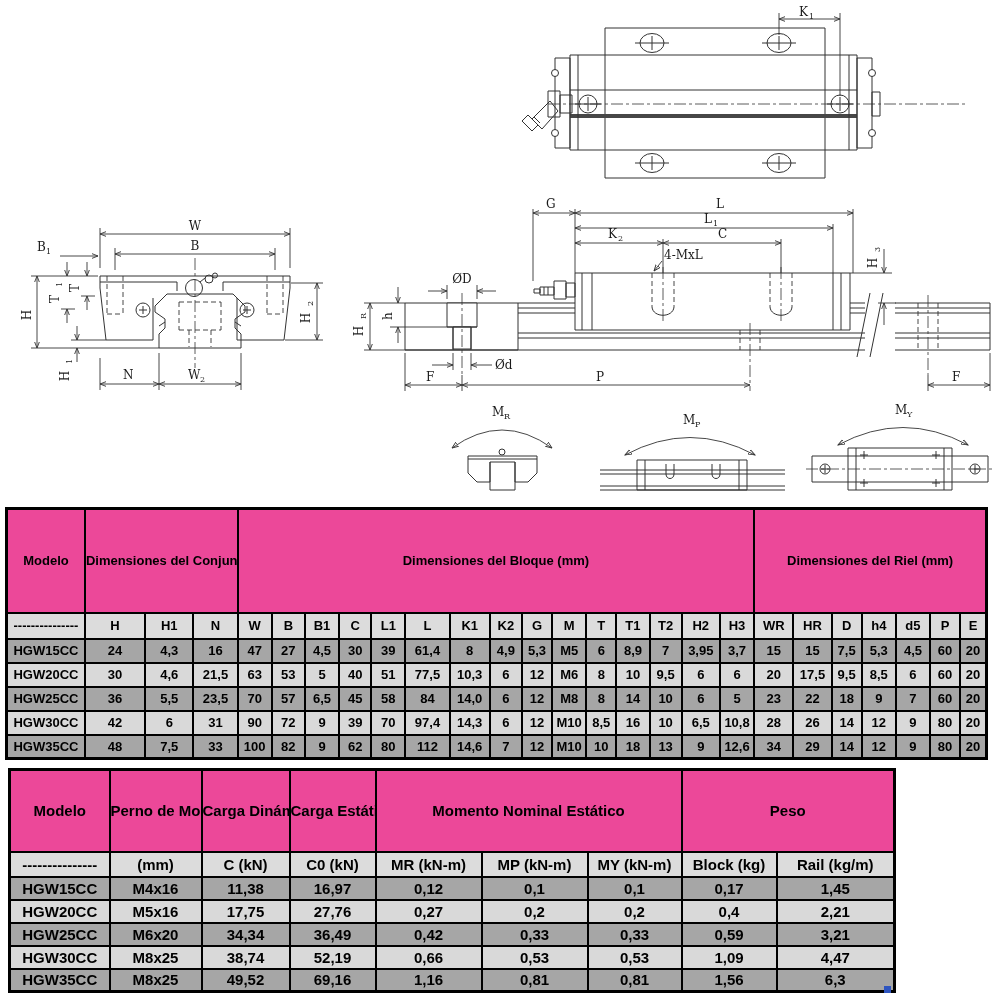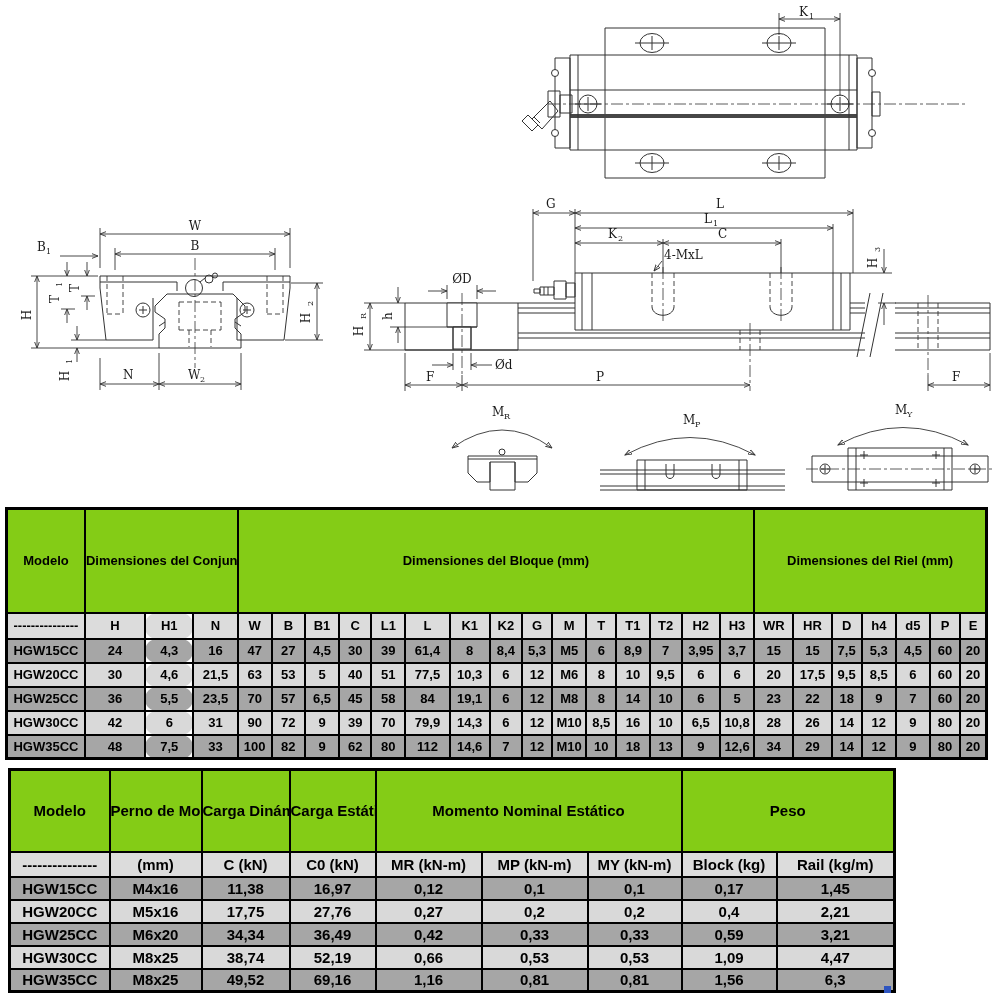--- a/index.html
+++ b/index.html
@@ -16,28 +16,28 @@
   svg .solid{fill:#474747;stroke:none;}
   svg .wh{fill:#ffffff;}
   svg text{font-family:"DejaVu Serif",serif;font-size:12px;fill:#1a1a1a;stroke:none;font-weight:normal;}
   svg text.sub{font-size:8px;}
   svg text.mid{text-anchor:middle;}
   
   .spec-table{border-collapse:collapse;table-layout:fixed;font-weight:bold;color:#000;
               border:3px solid #000;position:absolute;}
   .spec-table td{border:2px solid #000;text-align:center;vertical-align:middle;
                  overflow:hidden;padding:0;white-space:nowrap;}
-  .gh{background:#84cc16;white-space:pre-line;line-height:1.18;margin-left:21px;}
+  .gh{background:#ec4899;white-space:pre-line;line-height:1.18;margin-left:21px;}
   .sh{background:#dcdcdc;}
   .drow td{background:#a6a6a6;}
   .lrow td{background:#d9d9d9;}
   .model,.dashcell{text-align:left;padding-left:3px;}
   .ghleft{text-align:left;padding-left:3px;}
   .sepl{border-left-width:3px;}
-  .nor{border-right-style:hidden;border-radius:12px;}
+  .nor{border-right-style:hidden;}
   #t1{left:5px;top:507px;width:983px;font-size:13px;}
   #t2{left:8px;top:768px;width:885px;font-size:15px;}
   .sel-handle{position:absolute;left:884px;top:986px;width:7px;height:7px;background:#2e55c0;}
 </style>
 </head>
 <body>
 
 <div class="page">
 
   <svg width="0" height="0" style="position:absolute">
@@ -461,21 +461,21 @@
           <td class=" sepl">24</td>
           <td class=" nor">4,3</td>
           <td class="">16</td>
           <td class=" sepl">47</td>
           <td class="">27</td>
           <td class="">4,5</td>
           <td class="">30</td>
           <td class="">39</td>
           <td class="">61,4</td>
           <td class="">8</td>
-          <td class="">8,4</td>
+          <td class="">4,9</td>
           <td class="">5,3</td>
           <td class="">M5</td>
           <td class="">6</td>
           <td class="">8,9</td>
           <td class="">7</td>
           <td class="">3,95</td>
           <td class="">3,7</td>
           <td class=" sepl">15</td>
           <td class="">15</td>
           <td class="">7,5</td>
@@ -516,21 +516,21 @@
           <td class="model">HGW25CC</td>
           <td class=" sepl">36</td>
           <td class=" nor">5,5</td>
           <td class="">23,5</td>
           <td class=" sepl">70</td>
           <td class="">57</td>
           <td class="">6,5</td>
           <td class="">45</td>
           <td class="">58</td>
           <td class="">84</td>
-          <td class="">19,1</td>
+          <td class="">14,0</td>
           <td class="">6</td>
           <td class="">12</td>
           <td class="">M8</td>
           <td class="">8</td>
           <td class="">14</td>
           <td class="">10</td>
           <td class="">6</td>
           <td class="">5</td>
           <td class=" sepl">23</td>
           <td class="">22</td>
@@ -543,21 +543,21 @@
         <tr class="lrow" style="height: 24px;">
           <td class="model">HGW30CC</td>
           <td class=" sepl">42</td>
           <td class=" nor">6</td>
           <td class="">31</td>
           <td class=" sepl">90</td>
           <td class="">72</td>
           <td class="">9</td>
           <td class="">39</td>
           <td class="">70</td>
-          <td class="">79,9</td>
+          <td class="">97,4</td>
           <td class="">14,3</td>
           <td class="">6</td>
           <td class="">12</td>
           <td class="">M10</td>
           <td class="">8,5</td>
           <td class="">16</td>
           <td class="">10</td>
           <td class="">6,5</td>
           <td class="">10,8</td>
           <td class=" sepl">28</td>

